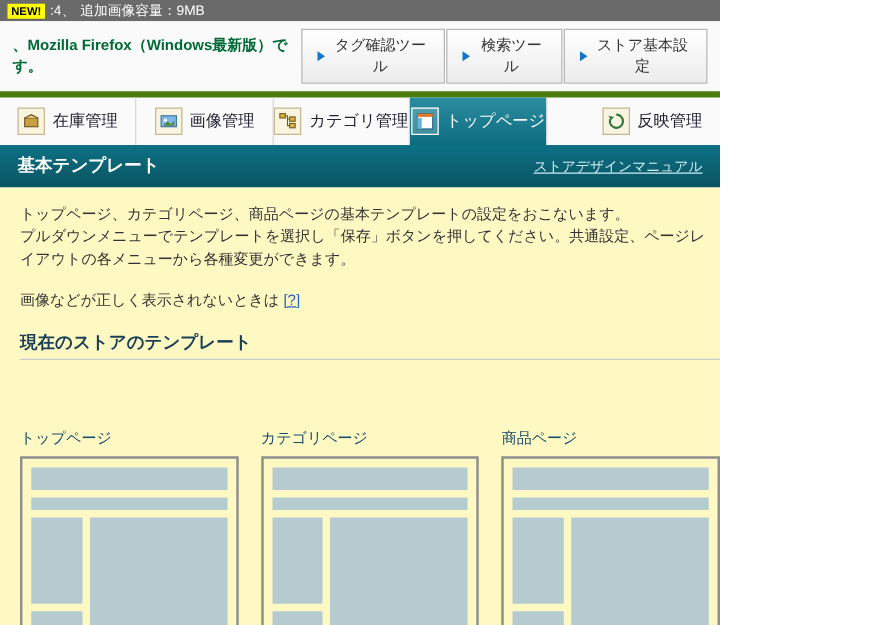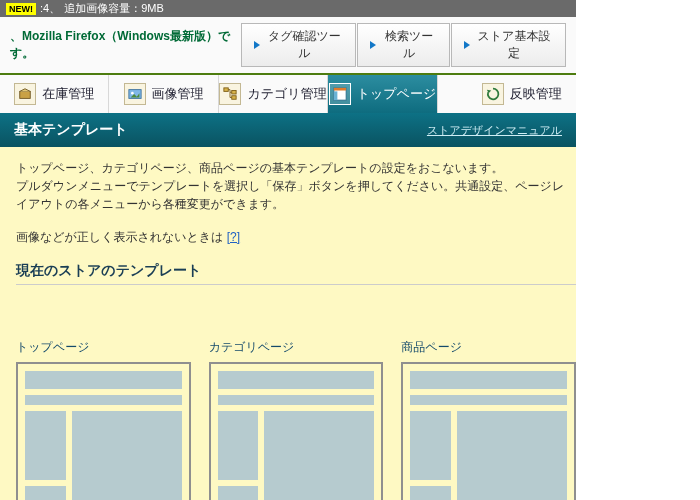--- a/index.html
+++ b/index.html
@@ -5,21 +5,21 @@
   * { box-sizing: border-box; margin: 0; padding: 0; }
   body { font-family: "MS PGothic", "Hiragino Sans", sans-serif; font-size: 12px; color: #333; background: #fff; width: 700px; }
   .topbar { background: #6a6a6a; color: #fff; padding: 1px 6px; font-size: 11px; display: flex; align-items: center; gap: 4px; }
   .badge-new { background: #ff0; color: #000; font-weight: bold; font-size: 9px; padding: 0 3px; line-height: 12px; }
   .topbar a { color: #9df; text-decoration: underline; }
   .toolbar-row { display: flex; align-items: center; justify-content: space-between; padding: 6px 10px; background: #fafafa; }
   .browser-note { color: #006a36; font-weight: bold; font-size: 12px; }
   .tool-buttons { display: flex; gap: 1px; }
   .tool-btn { border: 1px solid #b8b8b8; background: linear-gradient(#fff,#ececec); padding: 4px 12px; font-size: 12px; color: #333; cursor: pointer; display: flex; align-items: center; gap: 5px; }
   .tri { width: 0; height: 0; border-top: 4px solid transparent; border-bottom: 4px solid transparent; border-left: 6px solid #1277c7; }
-  .tabs { display: flex; background: #fafafa; border-top: 2px solid #4d7c0f; }
+  .tabs { display: flex; background: #fafafa; border-top: 5px solid #4d7c0f; }
   .tab { flex: 1; display: flex; align-items: center; justify-content: center; gap: 6px; padding: 8px 0; border-right: 1px solid #d8d8d8; cursor: pointer; font-size: 13px; color: #223; position: relative; }
   .tab:last-child { border-right: none; padding-left: 30px; }
   .tab.active { background: linear-gradient(#2c8da0,#0e6c7f); color: #fff; }
   .icon-wrap { width: 22px; height: 22px; display: flex; align-items: center; justify-content: center; border: 1px solid #c3b893; background: #f9f4e0; }
   .tab.active .icon-wrap { border-color: #fff; background: #fff3; }
   .subheader { background: linear-gradient(#0d7185,#0a5361); color: #fff; padding: 8px 14px; display: flex; justify-content: space-between; align-items: center; }
   .subheader-title { font-size: 14px; font-weight: bold; }
   .subheader a { color: #cfeef5; text-decoration: underline; font-size: 11px; text-align: right; }
   .content { padding: 12px 0 0 16px; background: #fef9c3; }
   .desc { font-size: 12px; line-height: 1.5; color: #333; margin-bottom: 16px; }

